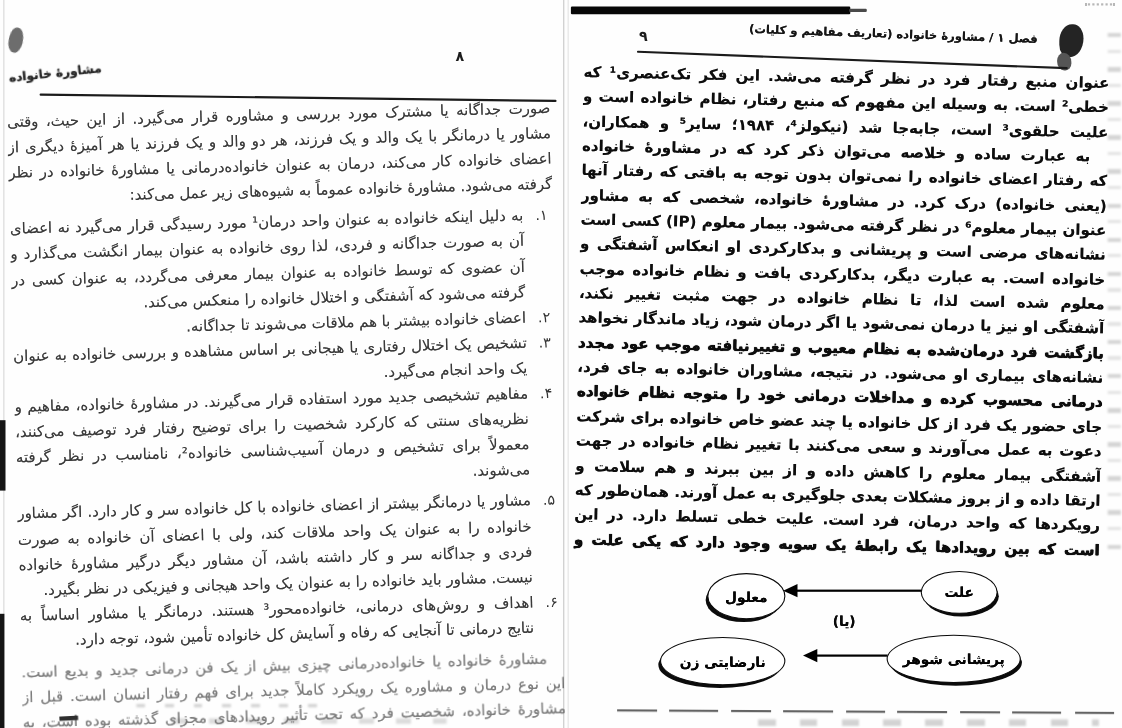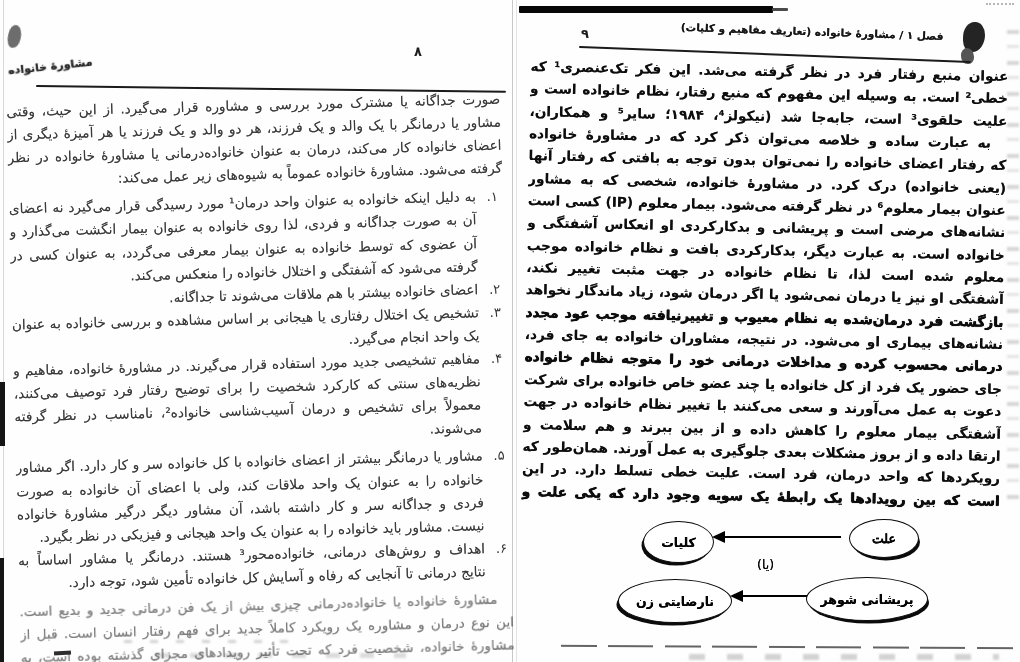--- a/index.html
+++ b/index.html
@@ -49,21 +49,21 @@
   .row.heavy .tx{text-shadow:.4px 0 0 #000,0 0 .8px #000;}
   .row.faint .tx{color:#565656;opacity:.78;filter:blur(.25px);}
   
   .ellipse{position:absolute;background:#fff;border:1.8px solid #0a0a0a;border-radius:50%;
     display:flex;align-items:center;justify-content:center;
     box-shadow:-2.5px 3.5px 0 -1px #0b0b0b;
     font-size:12.5px;font-weight:bold;color:#050505;text-shadow:0 0 .4px #000;}
   .arrow-line{position:absolute;height:1.8px;background:#000;}
   .arrow-head{position:absolute;width:0;height:0;
     border-top:6px solid transparent;border-bottom:6px solid transparent;border-right:13px solid #000;}
-  .or-label{position:absolute;font-size:12.5px;font-weight:normal;color:#0a0a0a;text-shadow:0 0 .4px #000;}
+  .or-label{position:absolute;font-size:12.5px;font-weight:bold;color:#0a0a0a;text-shadow:0 0 .4px #000;}
   
   .fn-dashes{position:absolute;height:2px;opacity:.78;filter:blur(.3px);
     background:repeating-linear-gradient(90deg,#3a3a3a 0 36px,transparent 36px 47px,#3a3a3a 47px 92px,transparent 92px 104px);}
   .noise-col{position:absolute;right:1px;top:30px;width:12px;height:480px;opacity:.4;filter:blur(1.1px);
     background:repeating-linear-gradient(180deg,rgba(70,70,70,.55) 0 4px,transparent 4px 15px,rgba(90,90,90,.4) 15px 18px,transparent 18px 31px);}
   .corner-noise{position:absolute;left:986px;top:3px;width:28px;height:0;
     border-top:2px dotted #9a9a9a;opacity:.7;}
 </style>
 </head>
 <body>
@@ -277,28 +277,28 @@
         <span class="ln"></span>
         <span class="tx">رویکردها که واحد درمان، فرد است. علیت خطی تسلط دارد. در این مورد اعتقاد بر این</span>
       </div>
         <div class="row heavy">
         <span class="ln"></span>
         <span class="tx">است که بین رویدادها یک رابطهٔ یک سویه وجود دارد که یکی علت و دیگری معلول است.</span>
       </div>
       </div>
 
     <div>
-      <div class="ellipse" style="left:124px;top:521px;width:69px;height:40px;">کلیات</div>
+      <div class="ellipse" style="left:124px;top:521px;width:69px;height:40px;">معلول</div>
       <div class="arrow-head" style="left:193px;top:531px;"></div>
       <div class="arrow-line" style="left:205px;top:536px;width:117px;"></div>
-      <div class="ellipse" style="left:330px;top:519px;width:68px;height:37px;box-shadow:2px 3.5px 0 -1px #0b0b0b;font-family:Liberation Serif, serif;">علت</div>
+      <div class="ellipse" style="left:318px;top:519px;width:68px;height:37px;box-shadow:2px 3.5px 0 -1px #0b0b0b;">علت</div>
 
       <div class="or-label" style="left:238px;top:557px;">(یا)</div>
 
-      <div class="ellipse" style="left:99px;top:579px;width:112px;height:42px;">نارضایتی زن</div>
+      <div class="ellipse" style="left:81px;top:579px;width:112px;height:42px;">نارضایتی زن</div>
       <div class="arrow-head" style="left:211px;top:590px;"></div>
       <div class="arrow-line" style="left:223px;top:595px;width:65px;"></div>
       <div class="ellipse" style="left:287px;top:577px;width:120px;height:42px;box-shadow:2px 3.5px 0 -1px #0b0b0b;">پریشانی شوهر</div>
     </div>
 
     <div class="fn-dashes" style="left:42px;top:646px;width:452px;transform:rotate(.3deg);"></div>
     <div class="smudge" style="left:170px;top:654px;width:310px;height:6px;opacity:.22;filter:blur(1px);background:repeating-linear-gradient(90deg,#3d3d3d 0 16px,transparent 16px 38px);"></div>
   </div>
 
 </div>

